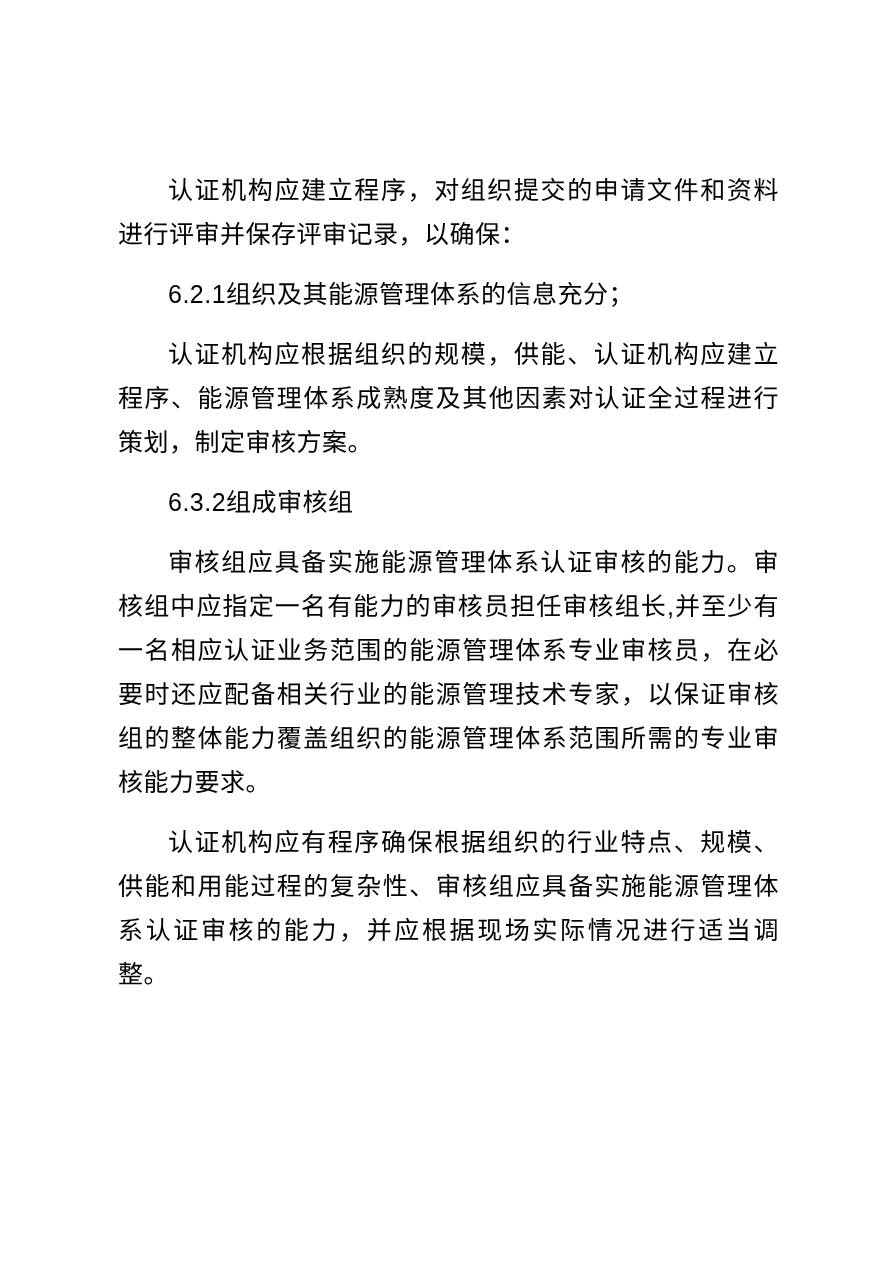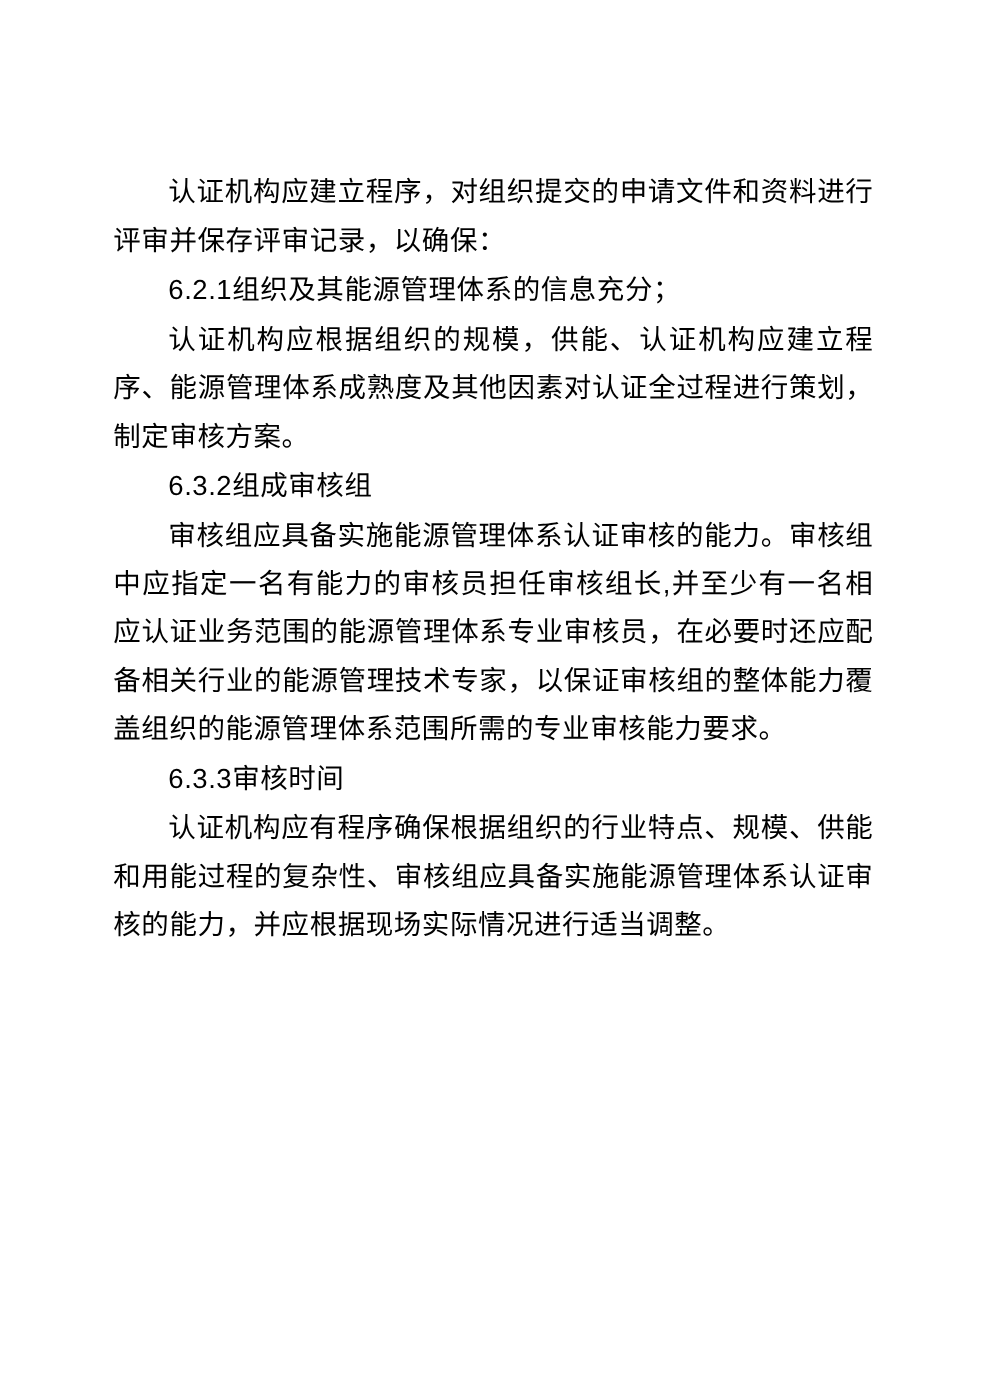--- a/index.html
+++ b/index.html
@@ -14,21 +14,21 @@
     font-family: "Liberation Sans", "DejaVu Sans", sans-serif;
   }
   .page {
     box-sizing: border-box;
     width: 892px;
     height: 1262px;
     background: #ffffff;
     padding: 152px 97px 0 102px;
   }
   .doc-body p {
-    margin: 1px;
+    margin: 16px;
     padding: 0;
     font-size: 25px;
     line-height: 44px;
     color: #000000;
     font-weight: 400;
     text-align: justify;
     text-indent: 2em;
     letter-spacing: 0.5px;
     word-break: break-all;
   }
@@ -36,16 +36,15 @@
 </head>
 <body>
 
 <div class="page">
   <div class="doc-body">
     <p>认证机构应建立程序，对组织提交的申请文件和资料进行评审并保存评审记录，以确保：</p>
     <p>6.2.1组织及其能源管理体系的信息充分；</p>
     <p>认证机构应根据组织的规模，供能、认证机构应建立程序、能源管理体系成熟度及其他因素对认证全过程进行策划，制定审核方案。</p>
     <p>6.3.2组成审核组</p>
     <p>审核组应具备实施能源管理体系认证审核的能力。审核组中应指定一名有能力的审核员担任审核组长,并至少有一名相应认证业务范围的能源管理体系专业审核员，在必要时还应配备相关行业的能源管理技术专家，以保证审核组的整体能力覆盖组织的能源管理体系范围所需的专业审核能力要求。</p>
-    <p>6.3.3审核时间</p>
     <p>认证机构应有程序确保根据组织的行业特点、规模、供能和用能过程的复杂性、审核组应具备实施能源管理体系认证审核的能力，并应根据现场实际情况进行适当调整。</p>
   </div>
 </div>
 
 </body></html>

